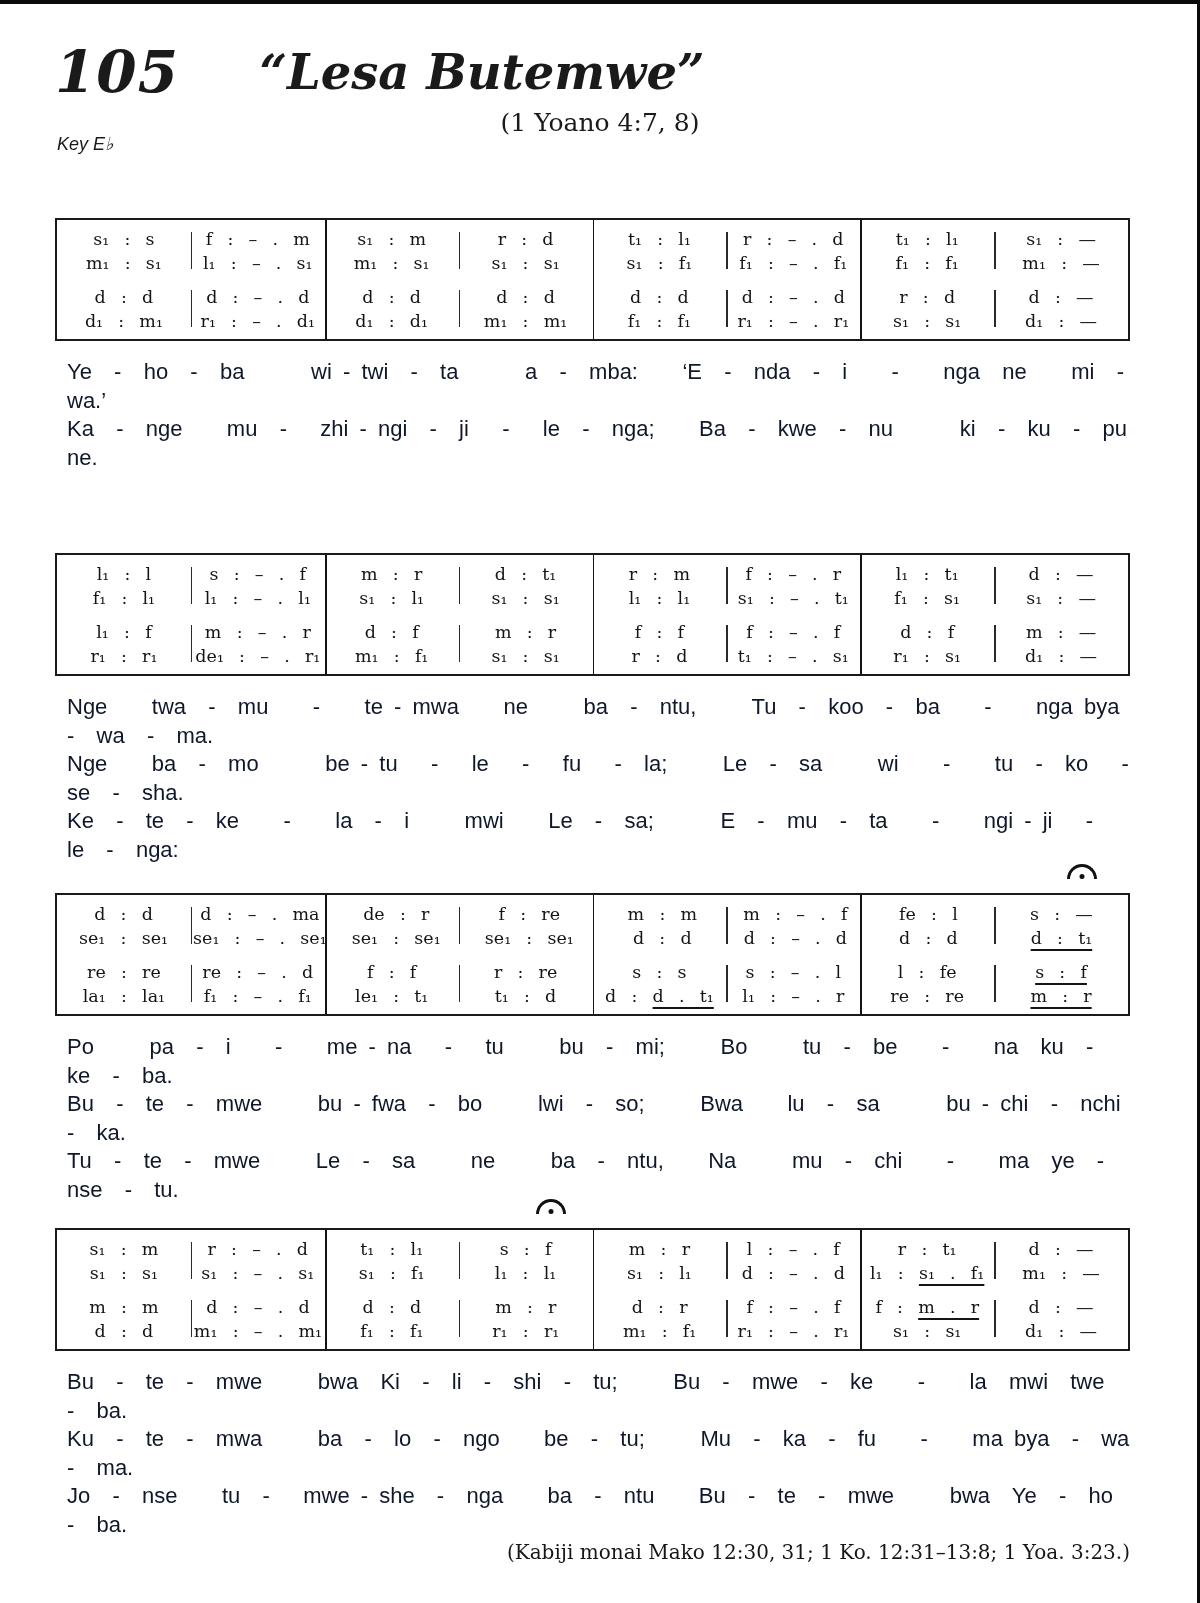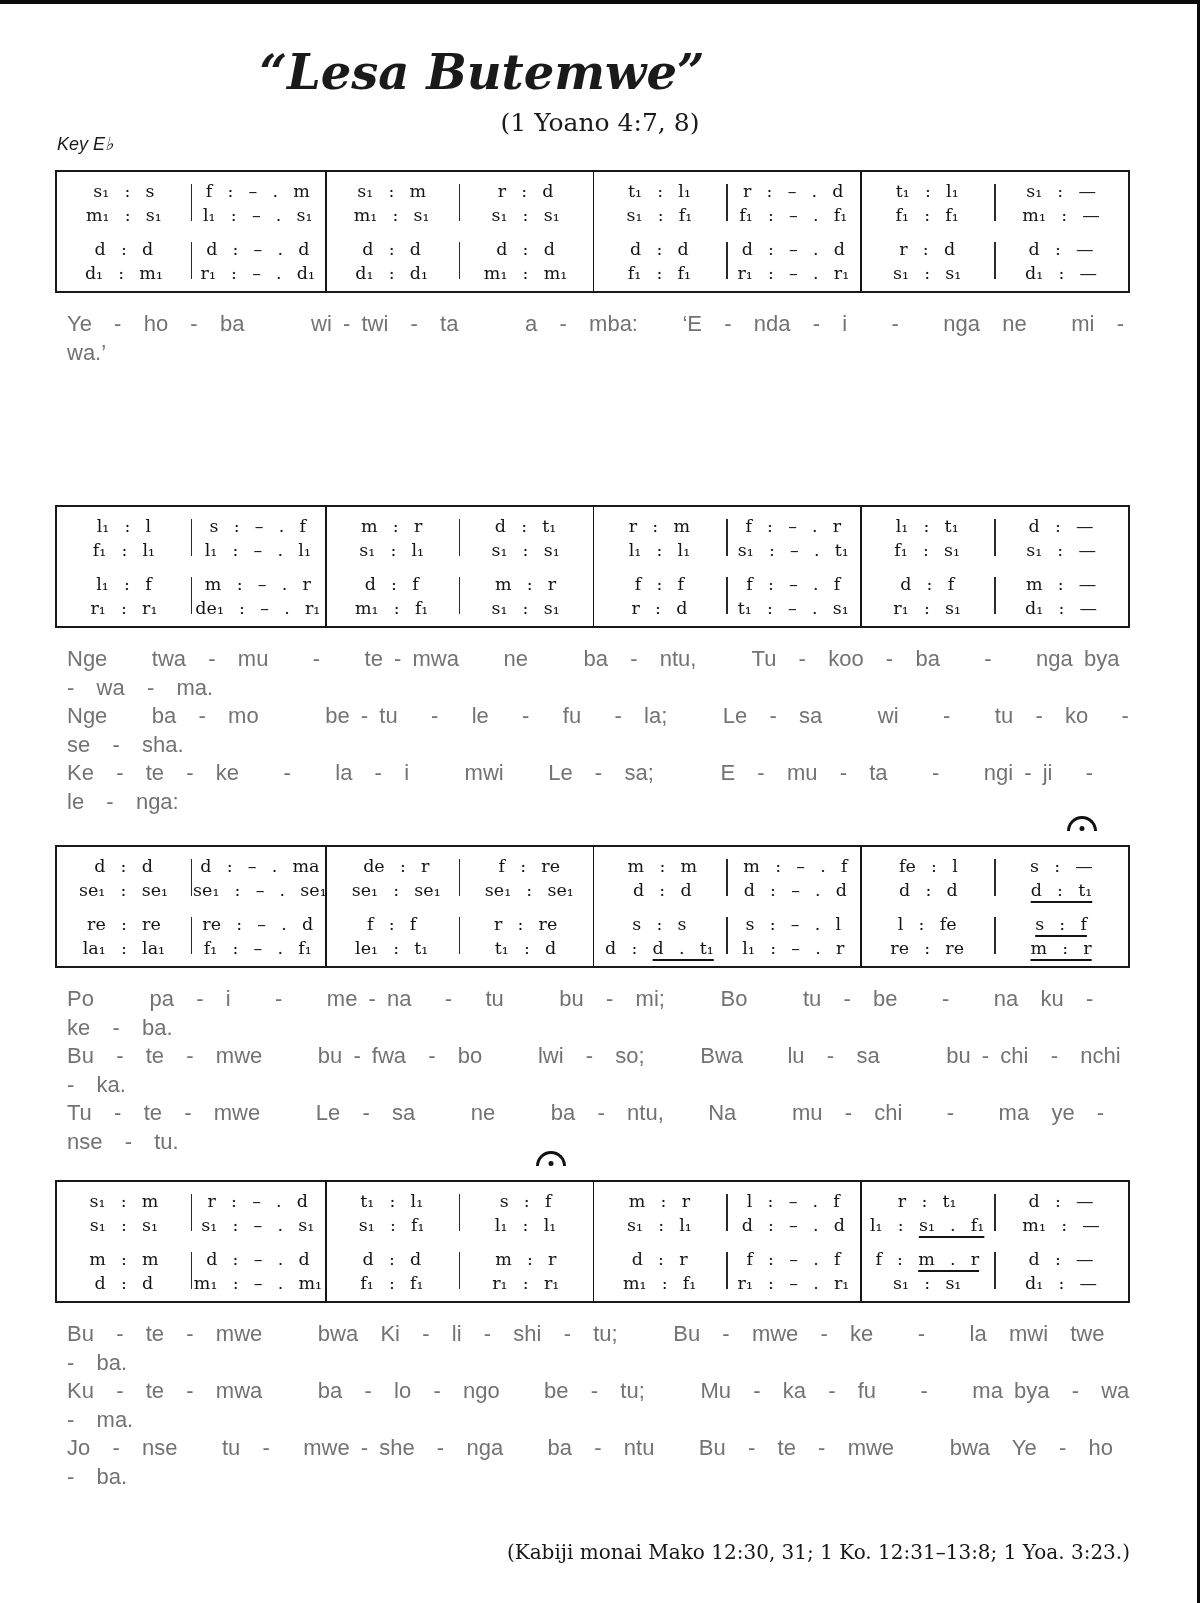--- a/index.html
+++ b/index.html
@@ -33,21 +33,21 @@
 
   
   .system { position:absolute; left:55px; width:1075px; }
   #system-1 { top:170px; }
   #system-2 { top:505px; }
   #system-3 { top:845px; }
   #system-4 { top:1180px; }
 
   .score {
     position:relative; box-sizing:border-box; width:100%;
-    border:2.5px solid #1a1a1a; padding:7px 0 6px 0; background:#fff;
+    border:2.5px solid #1a1a1a; padding:7px 0 6px 0; background:#fff;margin-top:48px;
   }
   .group { position:relative; display:grid; grid-template-columns:repeat(8,1fr); }
   .group + .group { margin-top:10px; }
   .cell { padding:0 3px; }
   .voice {
     font:400 17.5px "DejaVu Serif", serif; line-height:24px;
     text-align:center; white-space:pre; word-spacing:0.55em; color:#141414;
   }
   .voice .u { text-decoration:underline; text-decoration-thickness:1.7px; text-underline-offset:5px; }
 
@@ -56,32 +56,33 @@
 
   .fermata { position:absolute; top:-31px; width:30px; height:15px;
     border:3px solid #111; border-bottom:none;
     border-radius:50% 50% 0 0 / 100% 100% 0 0; box-sizing:border-box; }
   .fermata::after { content:""; position:absolute; left:50%; bottom:0;
     width:5px; height:5px; background:#111; border-radius:50%; transform:translateX(-50%); }
 
   .lyrics { margin-top:17px; }
   .lyric-line {
     font:400 22px "Liberation Sans", sans-serif; line-height:28.5px;
-    white-space:pre-wrap; word-spacing:5px; padding-left:12px; color:#737373;
+    white-space:pre-wrap; word-spacing:5px; padding-left:12px; color:#0f172a;
   }
 
   .footer {
     position:absolute; left:55px; top:1540px; width:1075px; text-align:right;
     font:400 20px "DejaVu Serif", serif; color:#161616;
   }
 </style>
 </head>
 <body>
 
 <div class="page">
+  <div class="num">105</div>
   <div class="title">“Lesa Butemwe”</div>
   <div class="subtitle">(1 Yoano 4:7, 8)</div>
   <div class="key">Key E♭</div>
 
   <section class="system" id="system-1">
     <div class="score">
         <div class="fullbar" style="left: 25%;"></div>
         <div class="fullbar" style="left: 50%;"></div>
         <div class="fullbar" style="left: 75%;"></div>
         <div class="group">
@@ -156,20 +157,21 @@
             <div class="voice"><span>s₁ : s₁</span></div>
           </div>
           <div class="cell">
             <div class="voice"><span>d : —</span></div>
             <div class="voice"><span>d₁ : —</span></div>
           </div>
         </div>
       </div>
     <div class="lyrics">
         <div class="lyric-line">Ye  -  ho  -  ba      wi - twi  -  ta      a  -  mba:    ‘E  -  nda  -  i    -    nga  ne    mi  -  wa.’</div>
+        <div class="lyric-line">Ka  -  nge    mu  -   zhi - ngi  -  ji   -   le  -  nga;    Ba  -  kwe  -  nu      ki  -  ku  -  pu     ne.</div>
       </div>
   </section>
   <section class="system" id="system-2">
     <div class="score">
         <div class="fullbar" style="left: 25%;"></div>
         <div class="fullbar" style="left: 50%;"></div>
         <div class="fullbar" style="left: 75%;"></div>
         <div class="group">
           <div class="halfbar" style="left: 12.5%;"></div>
           <div class="halfbar" style="left: 37.5%;"></div>

